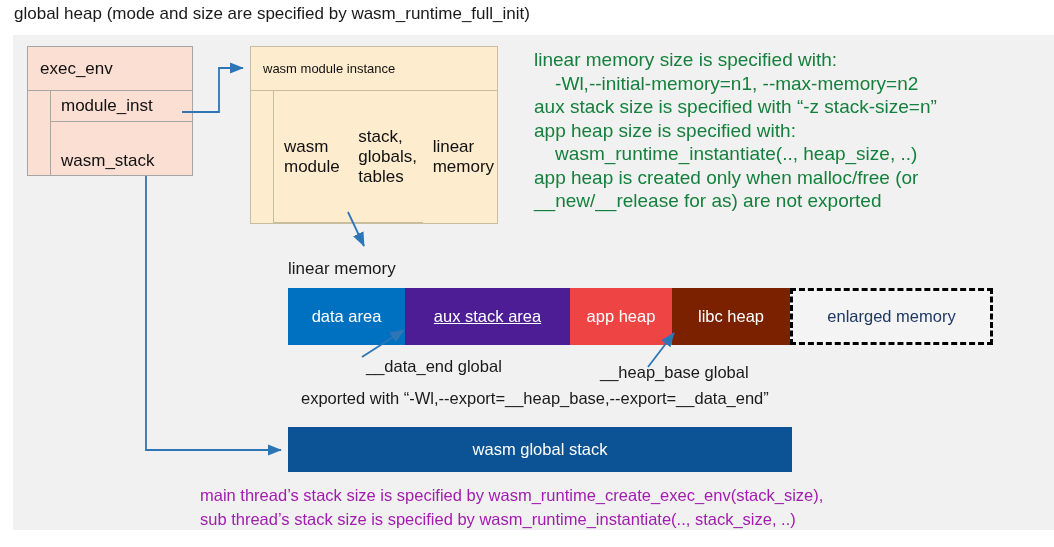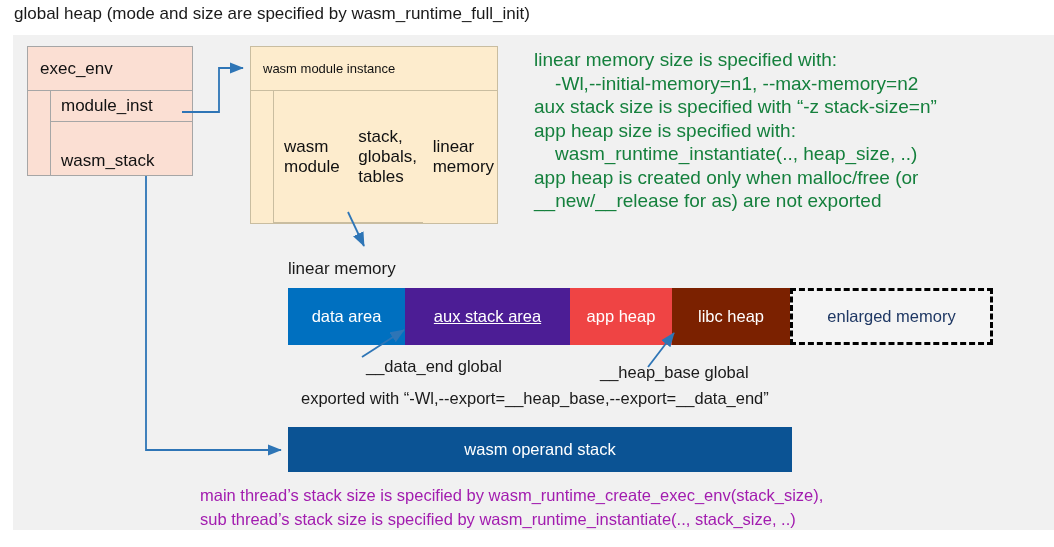--- a/index.html
+++ b/index.html
@@ -261,21 +261,21 @@
       <div class="seg" style="width: 165px; background: #4c1d95; text-decoration: underline;">aux stack area</div>
       <div class="seg" style="width: 102px; background: #ef4444;">app heap</div>
       <div class="seg" style="width: 118px; background: rgb(123, 33, 0);">libc heap</div>
       <div class="seg dashed" style="width: 203px;">enlarged memory</div>
     </div>
 
   <div class="ann" id="ann-data-end">__data_end global</div>
   <div class="ann" id="ann-heap-base">__heap_base global</div>
   <div class="ann" id="ann-exported">exported with “-Wl,--export=__heap_base,--export=__data_end”</div>
 
-  <div id="operand-stack">wasm operand stack</div>
+  <div id="operand-stack">wasm global stack</div>
 
   <div id="footer">main thread’s stack size is specified by wasm_runtime_create_exec_env(stack_size),
 sub thread’s stack size is specified by wasm_runtime_instantiate(.., stack_size, ..)</div>
 
   <svg class="overlay" viewBox="0 0 1054 547">
     <defs>
       <marker id="ah" markerWidth="9" markerHeight="9" refX="7.5" refY="3.6" orient="auto">
         <path d="M0,0.4 L8,3.6 L0,6.8 Z" fill="#2e75b6"></path>
       </marker>
       <marker id="ahd" markerWidth="9" markerHeight="9" refX="7.5" refY="3.6" orient="auto">

